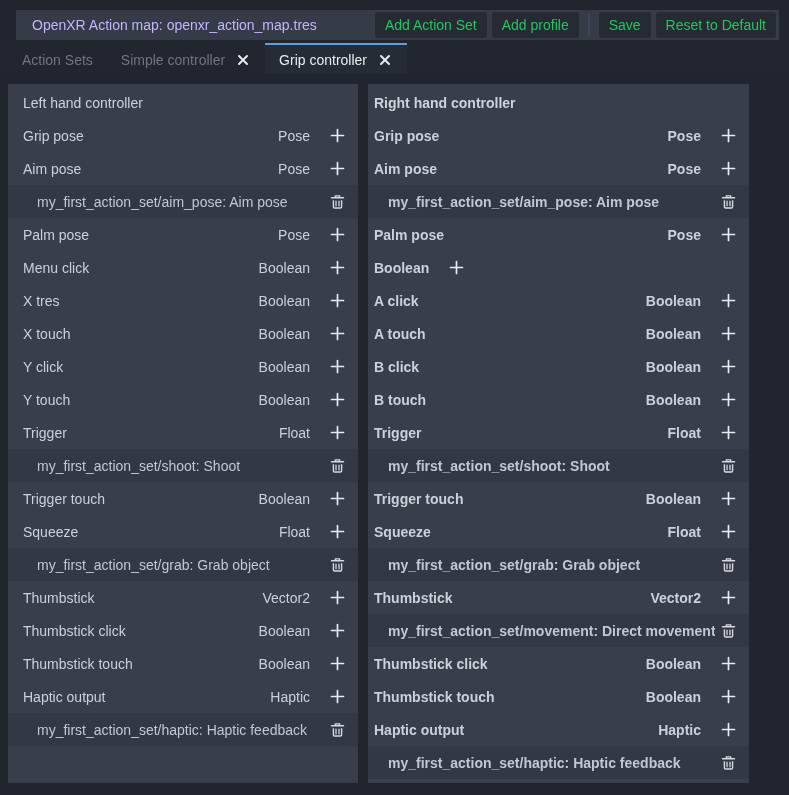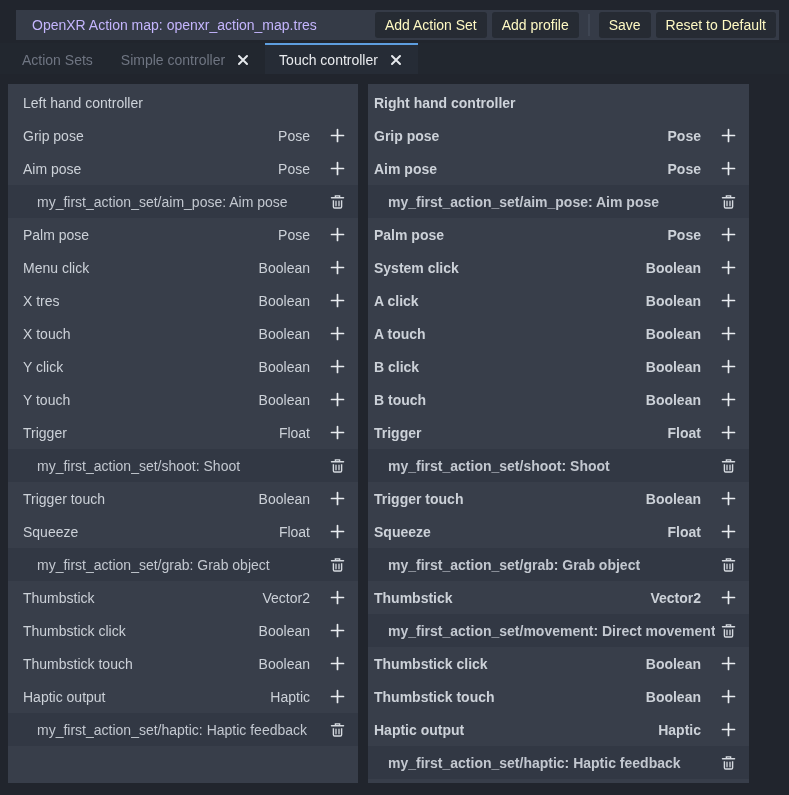--- a/index.html
+++ b/index.html
@@ -32,21 +32,21 @@
     background:var(--bg-titlebar);
     display:flex;align-items:center;
   }
   .titlebar .title{
     padding-left:16px;color:#c4b5fd;white-space:nowrap;
   }
   .titlebar .toolbar{
     margin-left:auto;display:flex;align-items:center;gap:5px;padding-right:3px;
   }
   .tb-btn{
-    background:var(--bg-button);color:#fef9c3;
+    background:var(--bg-button);color:#22c55e;
     height:26px;padding:0 10px;border:none;border-radius:3px;
     font-family:inherit;font-size:14px;display:flex;align-items:center;
     cursor:pointer;white-space:nowrap;
   }
   .toolbar-sep{width:2px;height:22px;background:#3f4653;margin:0 4px;}
 
   
   .tabbar{
     position:absolute;left:0;top:43px;width:789px;height:31px;
     background:var(--bg-tabbar);
@@ -120,21 +120,21 @@
   </div>
   <div class="tab">
     <span>Simple controller</span>
     <span class="close">
       <svg width="12" height="12" viewBox="0 0 12 12">
           <path d="M2 2l8 8M10 2l-8 8" stroke="#e6e9ed" stroke-width="2" stroke-linecap="round"></path>
         </svg>
     </span>
   </div>
   <div class="tab active">
-    <span>Touch controller</span>
+    <span>Grip controller</span>
     <span class="close">
       <svg width="12" height="12" viewBox="0 0 12 12">
           <path d="M2 2l8 8M10 2l-8 8" stroke="#e6e9ed" stroke-width="2" stroke-linecap="round"></path>
         </svg>
     </span>
   </div>
 </div>
 
 <div class="panels">
   <div class="panel left">
@@ -406,21 +406,20 @@
           <span class="type">Pose</span>
           <button class="icon-btn">
             <span>
               <svg width="15" height="15" viewBox="0 0 15 15">
                 <path d="M7.5 1.5v12M1.5 7.5h12" stroke="#e8ebef" stroke-width="1.7" stroke-linecap="round"></path>
               </svg>
             </span>
           </button>
         </div>
         <div class="row action">
-          <span class="name">System click</span>
           <span class="type">Boolean</span>
           <button class="icon-btn">
             <span>
               <svg width="15" height="15" viewBox="0 0 15 15">
                 <path d="M7.5 1.5v12M1.5 7.5h12" stroke="#e8ebef" stroke-width="1.7" stroke-linecap="round"></path>
               </svg>
             </span>
           </button>
         </div>
         <div class="row action">

